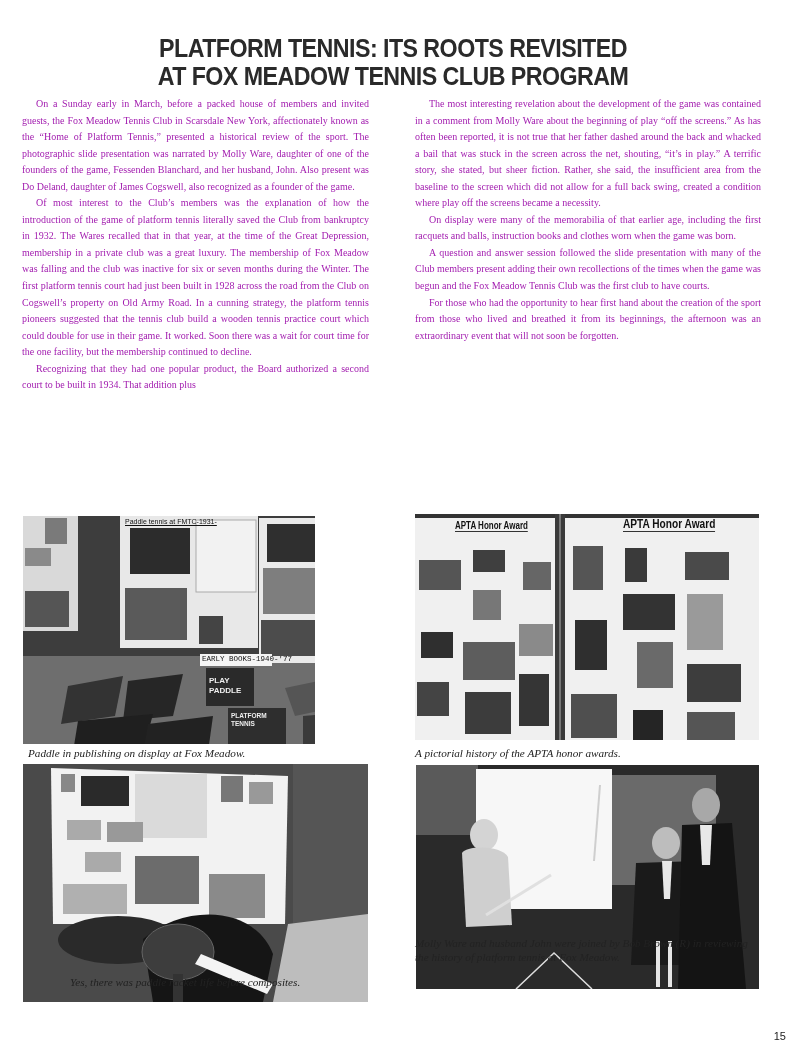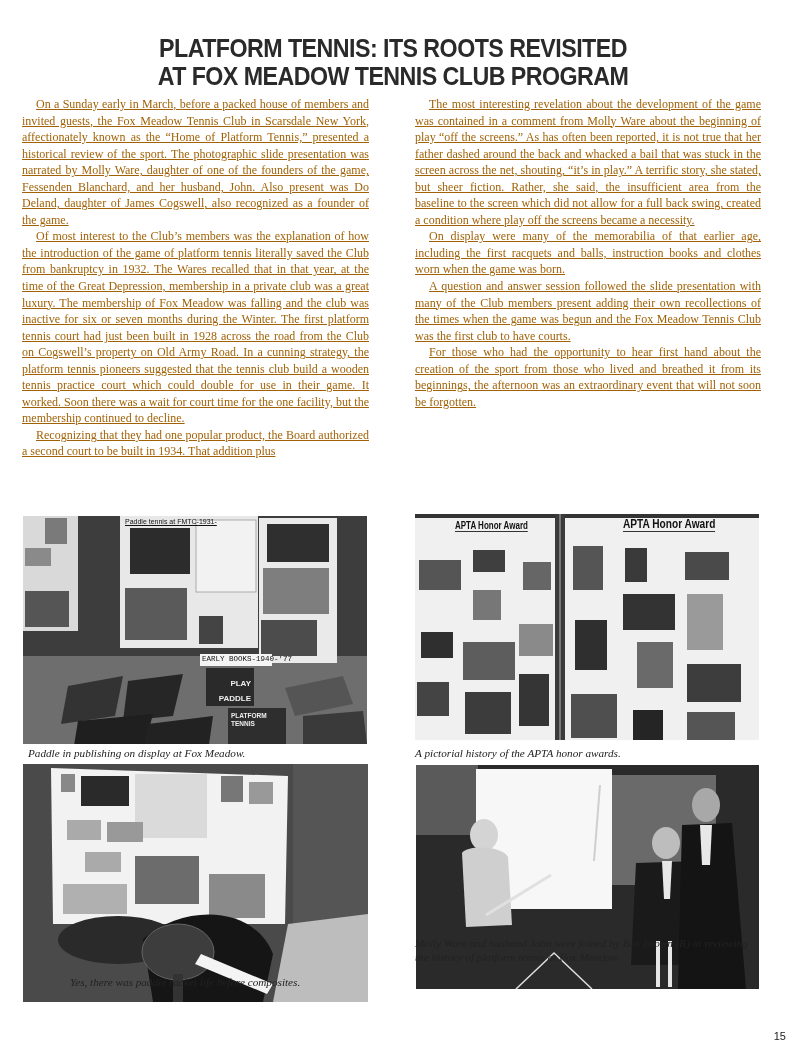--- a/index.html
+++ b/index.html
@@ -3,22 +3,22 @@
 <meta charset="utf-8">
 <style>
   html, body { margin: 0; padding: 0; background: #ffffff; }
   body { width: 786px; height: 1050px; position: relative; overflow: hidden; color: #1a1a1a; }
   .title {
     position: absolute; left: 0; top: 34px; width: 786px; text-align: center;
     font-family: "Liberation Sans", sans-serif; font-weight: bold; font-size: 25px;
     line-height: 28px; letter-spacing: -0.6px; color: #2a2a2a; transform: scaleX(0.93);
   }
   .col {
-    position: absolute; font-family: "Liberation Serif", serif; font-size: 12px;
-    line-height: 16.55px; text-align: justify; color: #a16207; text-decoration: underline;
+    position: absolute; font-family: "Liberation Serif", serif; font-size: 10px;
+    line-height: 16.55px; text-align: justify; color: #a21caf;
   }
   .col p { margin: 0; text-indent: 14px; }
   .col p.cont { text-indent: 0; }
   #col-left { left: 22px; top: 96px; width: 347px; }
   #col-right { left: 415px; top: 96px; width: 346px; }
   .photo { position: absolute; overflow: hidden; background: #3a3a3a; text-decoration: underline; }
   .caption {
     position: absolute; font-family: "Liberation Serif", serif; font-style: italic;
     font-size: 11.2px; line-height: 14px; color: #222;
   }
@@ -42,21 +42,21 @@
   <p>Recognizing that they had one popular product, the Board authorized a second court to be built in 1934. That addition plus</p>
 </div>
 
 <div class="col" id="col-right">
   <p>The most interesting revelation about the development of the game was contained in a comment from Molly Ware about the beginning of play “off the screens.” As has often been reported, it is not true that her father dashed around the back and whacked a bail that was stuck in the screen across the net, shouting, “it’s in play.” A terrific story, she stated, but sheer fiction. Rather, she said, the insufficient area from the baseline to the screen which did not allow for a full back swing, created a condition where play off the screens became a necessity.</p>
   <p>On display were many of the memorabilia of that earlier age, including the first racquets and balls, instruction books and clothes worn when the game was born.</p>
   <p>A question and answer session followed the slide presentation with many of the Club members present adding their own recollections of the times when the game was begun and the Fox Meadow Tennis Club was the first club to have courts.</p>
   <p>For those who had the opportunity to hear first hand about the creation of the sport from those who lived and breathed it from its beginnings, the afternoon was an extraordinary event that will not soon be forgotten.</p>
 </div>
 
-<div class="photo" style="left:23px; top:516px; width:344px; height:228px; background:#4a4a4a;">
+<div class="photo" style="left:23px; top:516px; width:292px; height:228px; background:#4a4a4a;">
   <svg width="344" height="228" viewBox="0 0 344 228">
     <rect x="0" y="0" width="344" height="228" fill="#3d3d3d"></rect>
     <rect x="0" y="140" width="344" height="88" fill="#6e6e6e"></rect>
 
     <rect x="0" y="0" width="55" height="115" fill="#d9d9d9"></rect>
     <rect x="22" y="2" width="22" height="26" fill="#7a7a7a"></rect>
     <rect x="2" y="32" width="26" height="18" fill="#8a8a8a"></rect>
     <rect x="2" y="75" width="44" height="36" fill="#555"></rect>
 
     <rect x="97" y="0" width="138" height="132" fill="#e8e8e8"></rect>
@@ -75,21 +75,21 @@
     <polygon points="55,205 130,198 120,236 50,236" fill="#1f1f1f"></polygon>
     <polygon points="125,208 190,200 185,236 120,236" fill="#222"></polygon>
     <rect x="183" y="152" width="48" height="38" fill="#2a2a2a"></rect>
     <rect x="205" y="192" width="58" height="40" fill="#2e2e2e"></rect>
     <polygon points="262,172 320,160 330,188 272,200" fill="#555"></polygon>
     <polygon points="280,200 340,195 344,228 280,228" fill="#3a3a3a"></polygon>
     <rect x="177" y="138" width="72" height="12" fill="#f4f4f4"></rect>
   </svg>
   <span style="position:absolute; left:102px; top:2px; font-family:'Liberation Sans',sans-serif; font-size:7px; color:#111; text-decoration:underline; white-space:nowrap;">Paddle tennis at FMTC-1931-</span>
   <span style="position:absolute; left:179px; top:139px; font-family:'Liberation Mono',monospace; font-size:7.5px; color:#111; white-space:nowrap;">EARLY BOOKS-1940-'77</span>
-  <span style="position:absolute; left:186px; top:160px; width:42px; font-family:'Liberation Sans',sans-serif; font-weight:bold; font-size:8px; line-height:15px; color:#eee;text-align:right;">PLAY PADDLE</span>
+  <span style="position:absolute; left:186px; top:160px; width:42px; font-family:'Liberation Sans',sans-serif; font-weight:bold; font-size:8px; line-height:10px; color:#eee;">PLAY PADDLE</span>
   <span style="position:absolute; left:208px; top:196px; width:54px; font-family:'Liberation Sans',sans-serif; font-weight:bold; font-size:6.5px; line-height:8px; color:#eee;">PLATFORM TENNIS</span>
 </div>
 <div class="caption" style="left:28px; top:746px; width:346px;">Paddle in publishing on display at Fox Meadow.</div>
 
 <div class="photo" style="left:415px; top:514px; width:344px; height:226px; background:#f2f2f2;">
   <svg width="344" height="226" viewBox="0 0 344 226">
     <rect x="0" y="0" width="344" height="226" fill="#f0f0f0"></rect>
     <rect x="0" y="0" width="344" height="4" fill="#333"></rect>
     <rect x="140" y="0" width="10" height="226" fill="#3a3a3a"></rect>
     <rect x="144" y="0" width="2" height="226" fill="#777"></rect>

